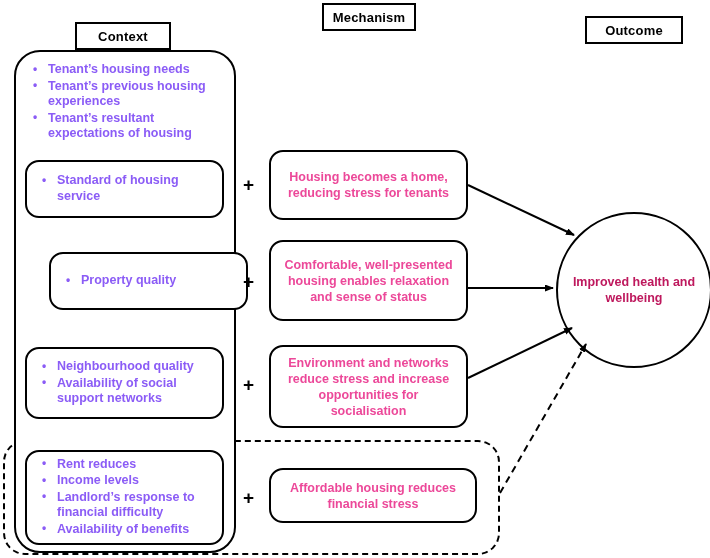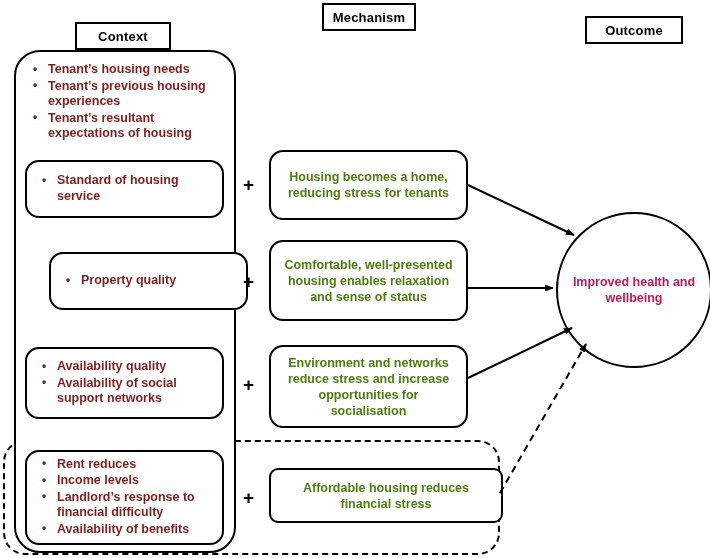--- a/index.html
+++ b/index.html
@@ -60,21 +60,21 @@
     list-style: none;
     margin: 0;
     padding: 0;
   }
   ul.bullets li {
     position: relative;
     padding-left: 18px;
     font-size: 12.5px;
     font-weight: bold;
     line-height: 15.5px;
-    color: #7f1d1d;
+    color: #8b5cf6;
     margin: 0 0 1px 0;
   }
   ul.bullets li::before {
     content: "\2022";
     position: absolute;
     left: 3px;
     top: -0.5px;
     font-size: 12px;
   }
 
@@ -85,21 +85,21 @@
   
   .mech-text {
     position: absolute;
     left: 0; right: 0;
     top: 50%;
     transform: translateY(-50%);
     text-align: center;
     font-size: 12.5px;
     font-weight: bold;
     line-height: 16px;
-    color: #4d7c0f;
+    color: #ec4899;
     padding: 0 10px;
     box-sizing: border-box;
   }
 
   
   .plus {
     position: absolute;
     font-size: 19px;
     font-weight: bold;
     color: #000000;
@@ -165,21 +165,21 @@
   </div>
 
   <div class="rbox" style="left:25px; top:252px; width:199px; height:58px;margin-left:24px;">
     <ul class="bullets" style="position:absolute; left:12px; top:50%; transform:translateY(-50%); width:176px;">
       <li>Property quality</li>
     </ul>
   </div>
 
   <div class="rbox" style="left:25px; top:347px; width:199px; height:72px;">
     <ul class="bullets" style="position:absolute; left:12px; top:50%; transform:translateY(-50%); width:178px;">
-      <li>Availability quality</li>
+      <li>Neighbourhood quality</li>
       <li>Availability of social support networks</li>
     </ul>
   </div>
 
   <div class="rbox" style="left:25px; top:450px; width:199px; height:95px;">
     <ul class="bullets" style="position:absolute; left:12px; top:50%; transform:translateY(-50%); width:178px;">
       <li>Rent reduces</li>
       <li>Income levels</li>
       <li>Landlord’s response to financial difficulty</li>
       <li>Availability of benefits</li>
@@ -196,21 +196,21 @@
   </div>
 
   <div class="rbox" style="left:269px; top:240px; width:199px; height:81px;padding-left:36px;">
     <div class="mech-text">Comfortable, well-presented housing enables relaxation and sense of status</div>
   </div>
 
   <div class="rbox" style="left:269px; top:345px; width:199px; height:83px;">
     <div class="mech-text">Environment and networks reduce stress and increase opportunities for socialisation</div>
   </div>
 
-  <div class="rbox" style="left:269px; top:468px; width:234px; height:55px;border-radius:9px;">
+  <div class="rbox" style="left:269px; top:468px; width:208px; height:55px;">
     <div class="mech-text">Affordable housing reduces financial stress</div>
   </div>
 
   <div id="outcome-circle">
     <div class="circle-label">Improved health and wellbeing</div>
   </div>
 
   <svg id="connectors" viewBox="0 0 710 558">
     <defs>
       <marker id="arrowhead" markerWidth="9" markerHeight="7" refX="8" refY="3.5" orient="auto" markerUnits="userSpaceOnUse">

